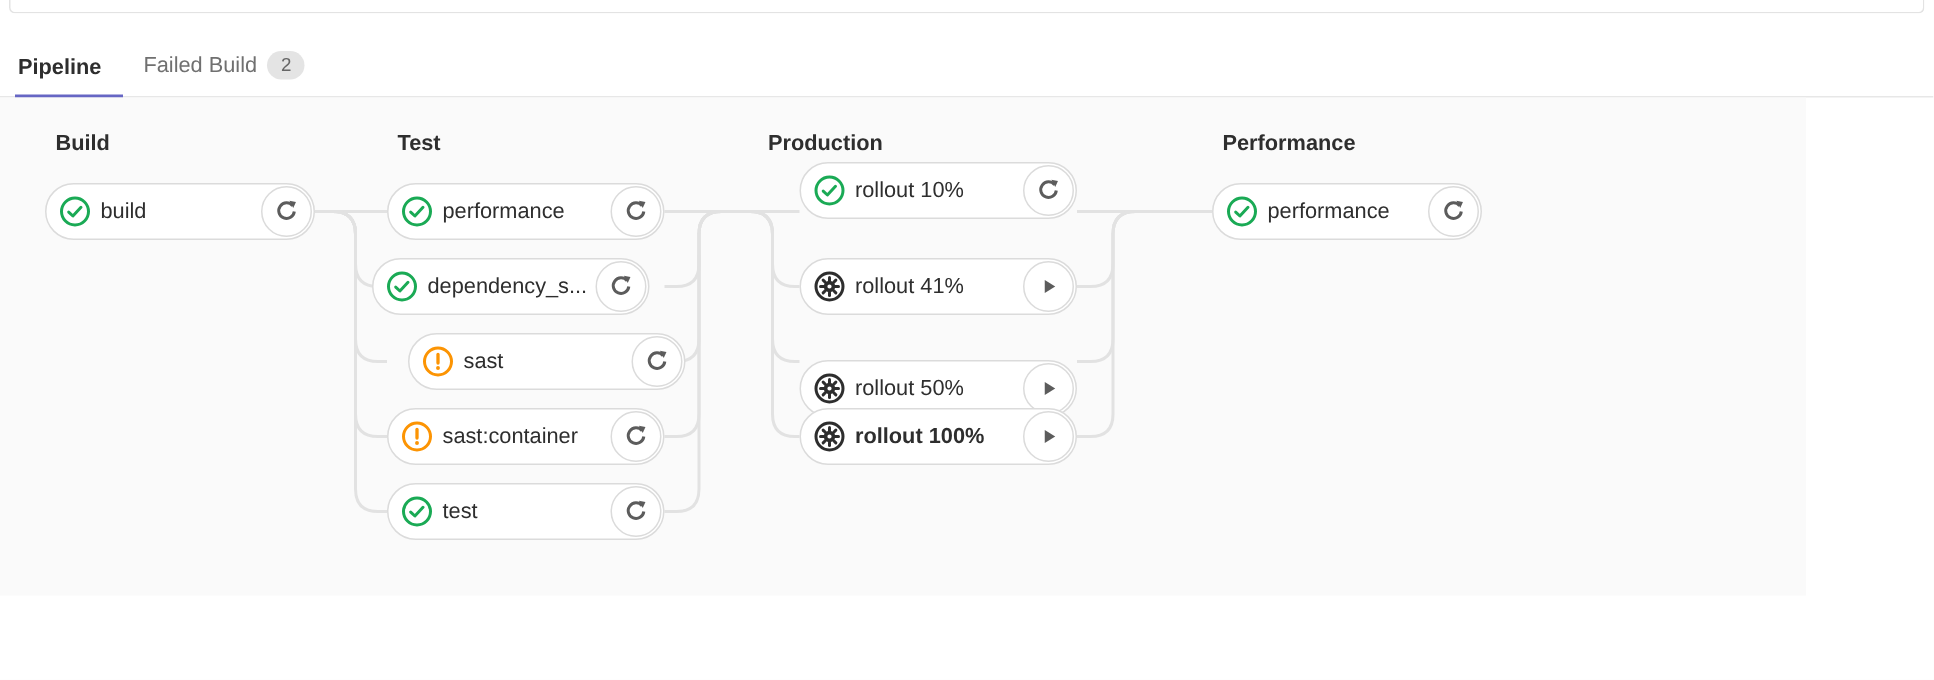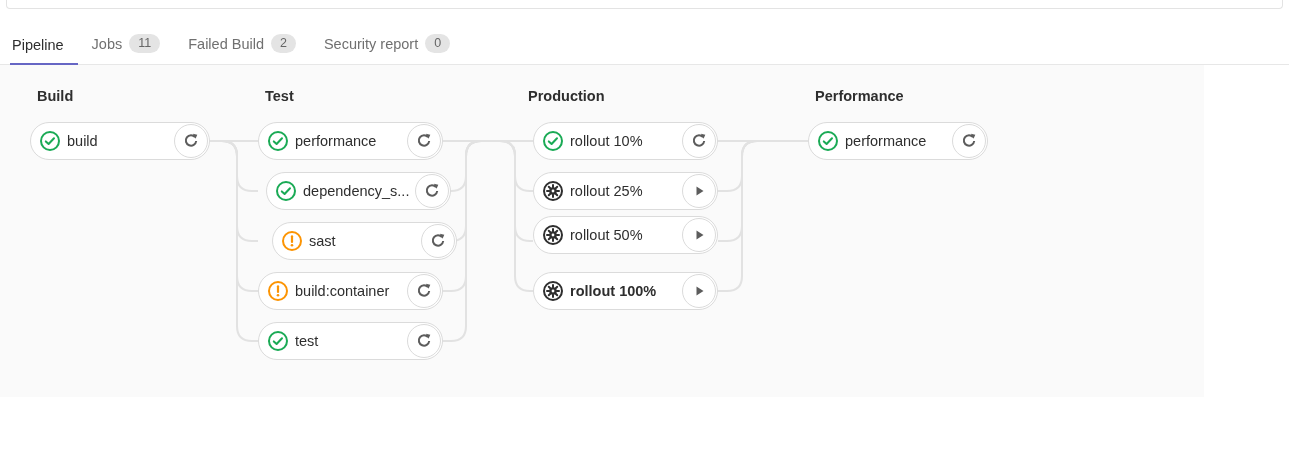--- a/index.html
+++ b/index.html
@@ -10,21 +10,21 @@
   .top-panel-edge { margin:0 6px; height:9px; background:#fff;
     border:1px solid #e3e3e3; border-top:none; border-radius:0 0 4px 4px; }
 
   
   .tabs { display:flex; align-items:flex-end; height:56px; padding-left:10px;
           border-bottom:1px solid #e7e7e7; background:#fff; }
   .tab { display:flex; align-items:center; padding:10px 14px; margin-bottom:-1px;
          border-bottom:2px solid transparent; font-size:14.5px; color:#707070;
          cursor:pointer; white-space:nowrap; }
   .tab:first-child { padding-left:2px; }
-  .tab.active { color:#2e2e2e; font-weight:normal; border-bottom-color:#6666c4; }
+  .tab.active { color:#2e2e2e; font-weight:bold; border-bottom-color:#6666c4; }
   .badge { display:inline-block; margin-left:7px; padding:2px 9px;
            background:#e4e4e4; color:#666; font-size:12.5px; font-weight:normal;
            border-radius:10px; line-height:15px; }
 
   
   .graph-area { position:relative; width:1204px; height:332px; background:#fafafa;text-align:center; }
   .connectors { position:absolute; left:0; top:0; }
 
   .stage-header { position:absolute; font-size:14.5px; font-weight:bold;
                   color:#2e2e2e; line-height:16px; }
@@ -46,30 +46,22 @@
 </head>
 <body>
 
 <div class="top-panel-edge"></div>
 
 <nav class="tabs">
   <div class="tab active">
     <span>Pipeline</span>
   </div>
   <div class="tab">
-    <span>Jobs</span>
-    <span class="badge">11</span>
-  </div>
-  <div class="tab">
     <span>Failed Build</span>
     <span class="badge">2</span>
-  </div>
-  <div class="tab">
-    <span>Security report</span>
-    <span class="badge">0</span>
   </div>
 </nav>
 
 <div class="graph-area">
   <svg class="connectors" id="connectors" width="1289" height="332">
       <path d="M 210 76 H 258" fill="none" stroke="#e2e2e2" stroke-width="2"></path>
       <path d="M 210 76 H 222 Q 237 76 237 91 V 111 Q 237 126 252 126 H 258" fill="none" stroke="#e2e2e2" stroke-width="2"></path>
       <path d="M 210 76 H 222 Q 237 76 237 91 V 161 Q 237 176 252 176 H 258" fill="none" stroke="#e2e2e2" stroke-width="2"></path>
       <path d="M 210 76 H 222 Q 237 76 237 91 V 211 Q 237 226 252 226 H 258" fill="none" stroke="#e2e2e2" stroke-width="2"></path>
       <path d="M 210 76 H 222 Q 237 76 237 91 V 261 Q 237 276 252 276 H 258" fill="none" stroke="#e2e2e2" stroke-width="2"></path>
@@ -112,21 +104,21 @@
         <span class="job-label">performance</span>
         <span class="job-action">
           <span>
             <svg viewBox="0 0 16 16">
               <path d="M12.1 4.2 A5.2 5.2 0 1 0 13.2 8" fill="none" stroke="currentColor" stroke-width="2"></path>
               <path d="M9.9 0.8 L14.3 1.7 L12.5 5.7 Z" fill="currentColor"></path>
             </svg>
           </span>
         </span>
       </div>
-      <div class="job-pill" style="left: 266px; top: 107px; width: 185px;">
+      <div class="job-pill" style="left: 248px; top: 107px; width: 185px;">
         <span class="job-status status-success"><svg viewBox="0 0 22 22">
             <circle cx="11" cy="11" r="9" fill="none" stroke="currentColor" stroke-width="2"></circle>
             <path d="M6.8 11.4 L9.6 14 L15 8.2" fill="none" stroke="currentColor" stroke-width="2" stroke-linecap="round" stroke-linejoin="round"></path>
           </svg></span>
         <span class="job-label">dependency_s...</span>
         <span class="job-action">
           <span>
             <svg viewBox="0 0 16 16">
               <path d="M12.1 4.2 A5.2 5.2 0 1 0 13.2 8" fill="none" stroke="currentColor" stroke-width="2"></path>
               <path d="M9.9 0.8 L14.3 1.7 L12.5 5.7 Z" fill="currentColor"></path>
@@ -149,21 +141,21 @@
             </svg>
           </span>
         </span>
       </div>
       <div class="job-pill" style="left: 258px; top: 207px; width: 185px;">
         <span class="job-status status-warning"><svg viewBox="0 0 22 22">
             <circle cx="11" cy="11" r="9" fill="none" stroke="currentColor" stroke-width="2"></circle>
             <line x1="11" y1="6.3" x2="11" y2="12" stroke="currentColor" stroke-width="2.2" stroke-linecap="round"></line>
             <circle cx="11" cy="15.3" r="1.3" fill="currentColor"></circle>
           </svg></span>
-        <span class="job-label">build:container</span>
+        <span class="job-label">sast:container</span>
         <span class="job-action">
           <span>
             <svg viewBox="0 0 16 16">
               <path d="M12.1 4.2 A5.2 5.2 0 1 0 13.2 8" fill="none" stroke="currentColor" stroke-width="2"></path>
               <path d="M9.9 0.8 L14.3 1.7 L12.5 5.7 Z" fill="currentColor"></path>
             </svg>
           </span>
         </span>
       </div>
       <div class="job-pill" style="left: 258px; top: 257px; width: 185px;">
@@ -174,22 +166,22 @@
         <span class="job-label">test</span>
         <span class="job-action">
           <span>
             <svg viewBox="0 0 16 16">
               <path d="M12.1 4.2 A5.2 5.2 0 1 0 13.2 8" fill="none" stroke="currentColor" stroke-width="2"></path>
               <path d="M9.9 0.8 L14.3 1.7 L12.5 5.7 Z" fill="currentColor"></path>
             </svg>
           </span>
         </span>
       </div>
-      <div class="stage-header" style="left: 528px; top: 23px;">Production</div>
-      <div class="job-pill" style="left: 533px; top: 57px; width: 185px;">
+      <div class="stage-header" style="left: 512px; top: 23px;">Production</div>
+      <div class="job-pill" style="left: 533px; top: 43px; width: 185px;">
         <span class="job-status status-success"><svg viewBox="0 0 22 22">
             <circle cx="11" cy="11" r="9" fill="none" stroke="currentColor" stroke-width="2"></circle>
             <path d="M6.8 11.4 L9.6 14 L15 8.2" fill="none" stroke="currentColor" stroke-width="2" stroke-linecap="round" stroke-linejoin="round"></path>
           </svg></span>
         <span class="job-label">rollout 10%</span>
         <span class="job-action">
           <span>
             <svg viewBox="0 0 16 16">
               <path d="M12.1 4.2 A5.2 5.2 0 1 0 13.2 8" fill="none" stroke="currentColor" stroke-width="2"></path>
               <path d="M9.9 0.8 L14.3 1.7 L12.5 5.7 Z" fill="currentColor"></path>
@@ -203,30 +195,30 @@
             <line x1="11" y1="5" x2="11" y2="7.2" stroke="currentColor" stroke-width="2" stroke-linecap="round" transform="rotate(0 11 11)"></line>
             <line x1="11" y1="5" x2="11" y2="7.2" stroke="currentColor" stroke-width="2" stroke-linecap="round" transform="rotate(45 11 11)"></line>
             <line x1="11" y1="5" x2="11" y2="7.2" stroke="currentColor" stroke-width="2" stroke-linecap="round" transform="rotate(90 11 11)"></line>
             <line x1="11" y1="5" x2="11" y2="7.2" stroke="currentColor" stroke-width="2" stroke-linecap="round" transform="rotate(135 11 11)"></line>
             <line x1="11" y1="5" x2="11" y2="7.2" stroke="currentColor" stroke-width="2" stroke-linecap="round" transform="rotate(180 11 11)"></line>
             <line x1="11" y1="5" x2="11" y2="7.2" stroke="currentColor" stroke-width="2" stroke-linecap="round" transform="rotate(225 11 11)"></line>
             <line x1="11" y1="5" x2="11" y2="7.2" stroke="currentColor" stroke-width="2" stroke-linecap="round" transform="rotate(270 11 11)"></line>
             <line x1="11" y1="5" x2="11" y2="7.2" stroke="currentColor" stroke-width="2" stroke-linecap="round" transform="rotate(315 11 11)"></line>
             <circle cx="11" cy="11" r="2.6" fill="none" stroke="currentColor" stroke-width="2.4"></circle>
           </svg></span>
-        <span class="job-label">rollout 25%</span>
+        <span class="job-label">rollout 41%</span>
         <span class="job-action">
           <span>
             <svg viewBox="0 0 16 16">
               <path d="M5.5 3.6 L12.5 8 L5.5 12.4 Z" fill="currentColor"></path>
             </svg>
           </span>
         </span>
       </div>
-      <div class="job-pill" style="left: 533px; top: 151px; width: 185px;">
+      <div class="job-pill" style="left: 533px; top: 175px; width: 185px;">
         <span class="job-status status-manual"><svg viewBox="0 0 22 22">
             <circle cx="11" cy="11" r="9" fill="none" stroke="currentColor" stroke-width="2"></circle>
             <line x1="11" y1="5" x2="11" y2="7.2" stroke="currentColor" stroke-width="2" stroke-linecap="round" transform="rotate(0 11 11)"></line>
             <line x1="11" y1="5" x2="11" y2="7.2" stroke="currentColor" stroke-width="2" stroke-linecap="round" transform="rotate(45 11 11)"></line>
             <line x1="11" y1="5" x2="11" y2="7.2" stroke="currentColor" stroke-width="2" stroke-linecap="round" transform="rotate(90 11 11)"></line>
             <line x1="11" y1="5" x2="11" y2="7.2" stroke="currentColor" stroke-width="2" stroke-linecap="round" transform="rotate(135 11 11)"></line>
             <line x1="11" y1="5" x2="11" y2="7.2" stroke="currentColor" stroke-width="2" stroke-linecap="round" transform="rotate(180 11 11)"></line>
             <line x1="11" y1="5" x2="11" y2="7.2" stroke="currentColor" stroke-width="2" stroke-linecap="round" transform="rotate(225 11 11)"></line>
             <line x1="11" y1="5" x2="11" y2="7.2" stroke="currentColor" stroke-width="2" stroke-linecap="round" transform="rotate(270 11 11)"></line>
             <line x1="11" y1="5" x2="11" y2="7.2" stroke="currentColor" stroke-width="2" stroke-linecap="round" transform="rotate(315 11 11)"></line>

